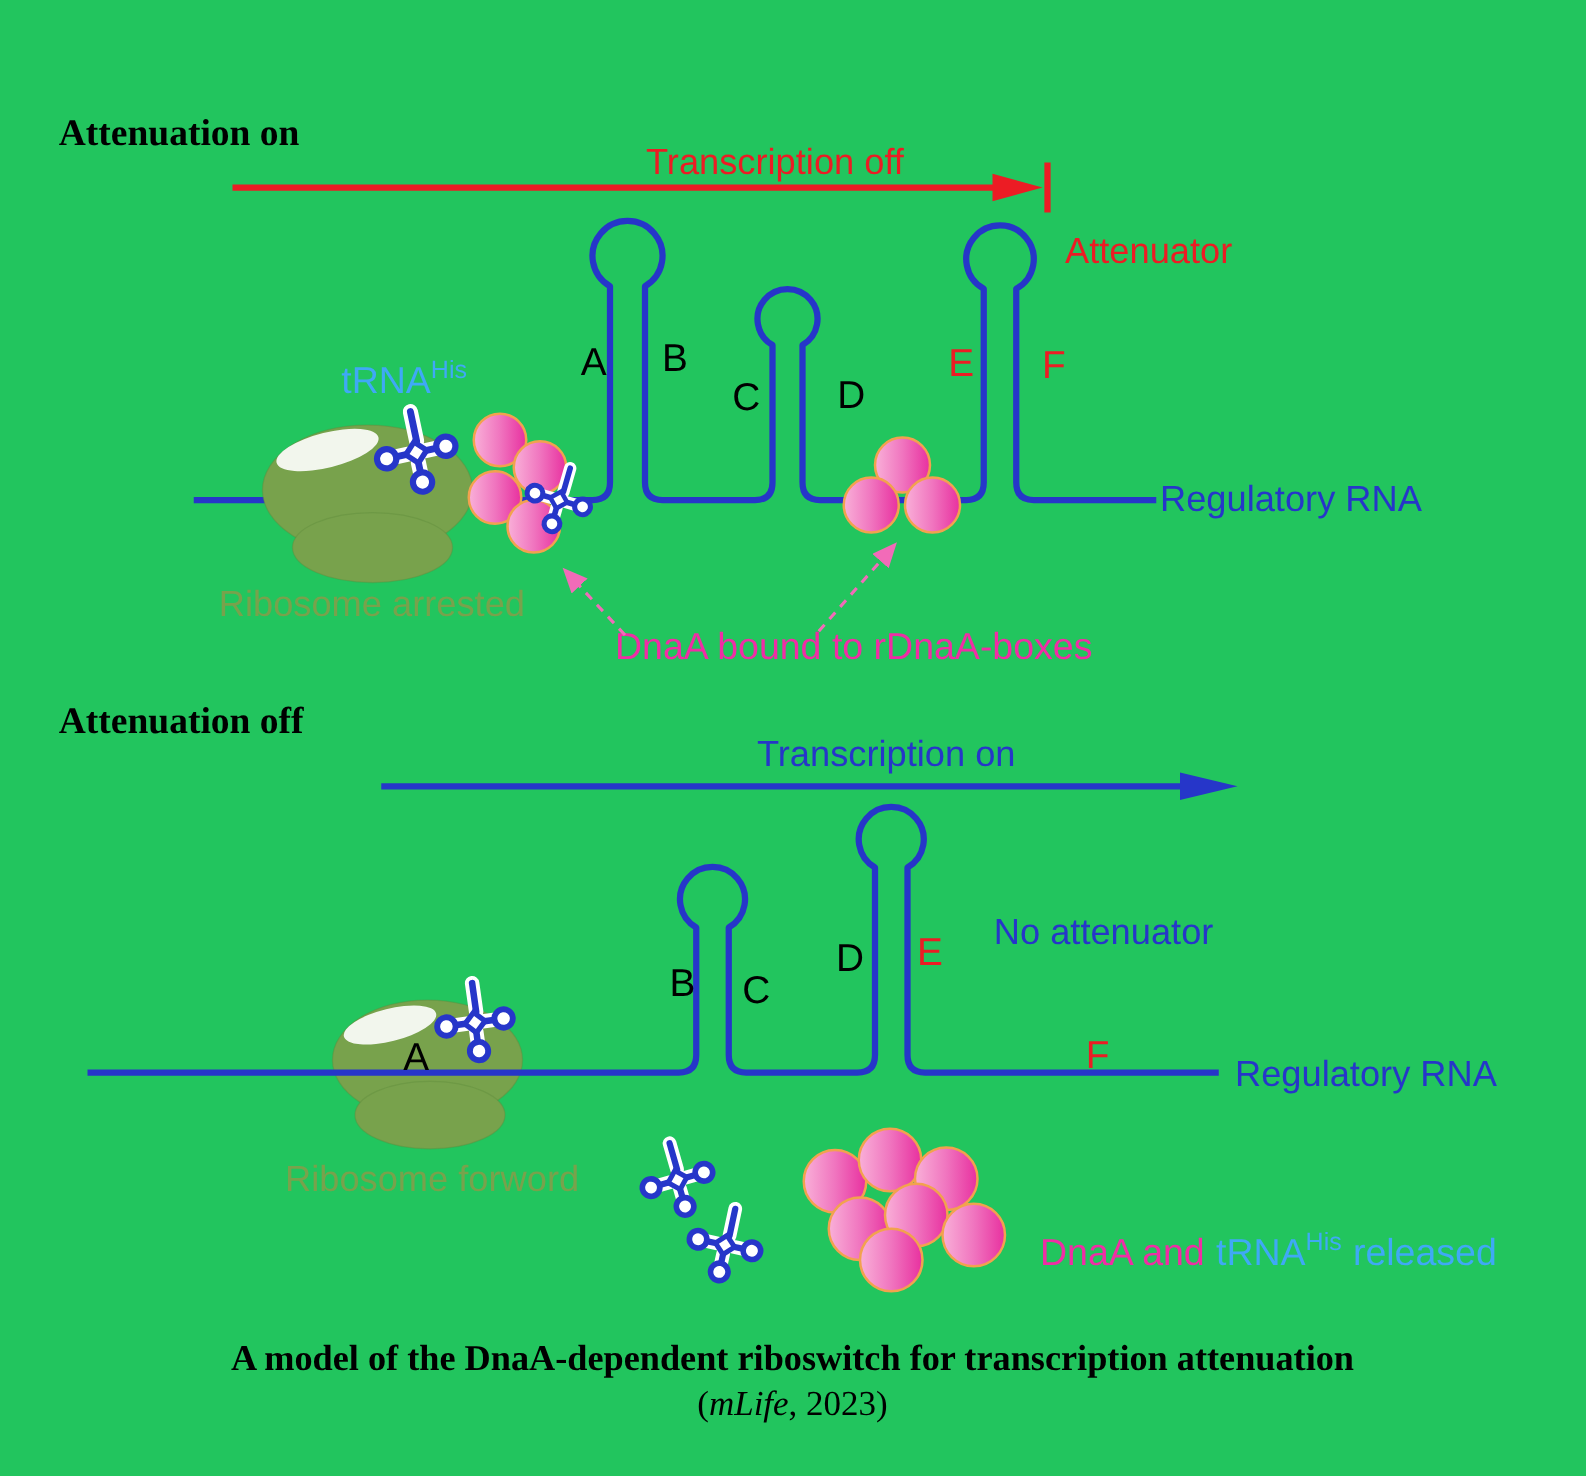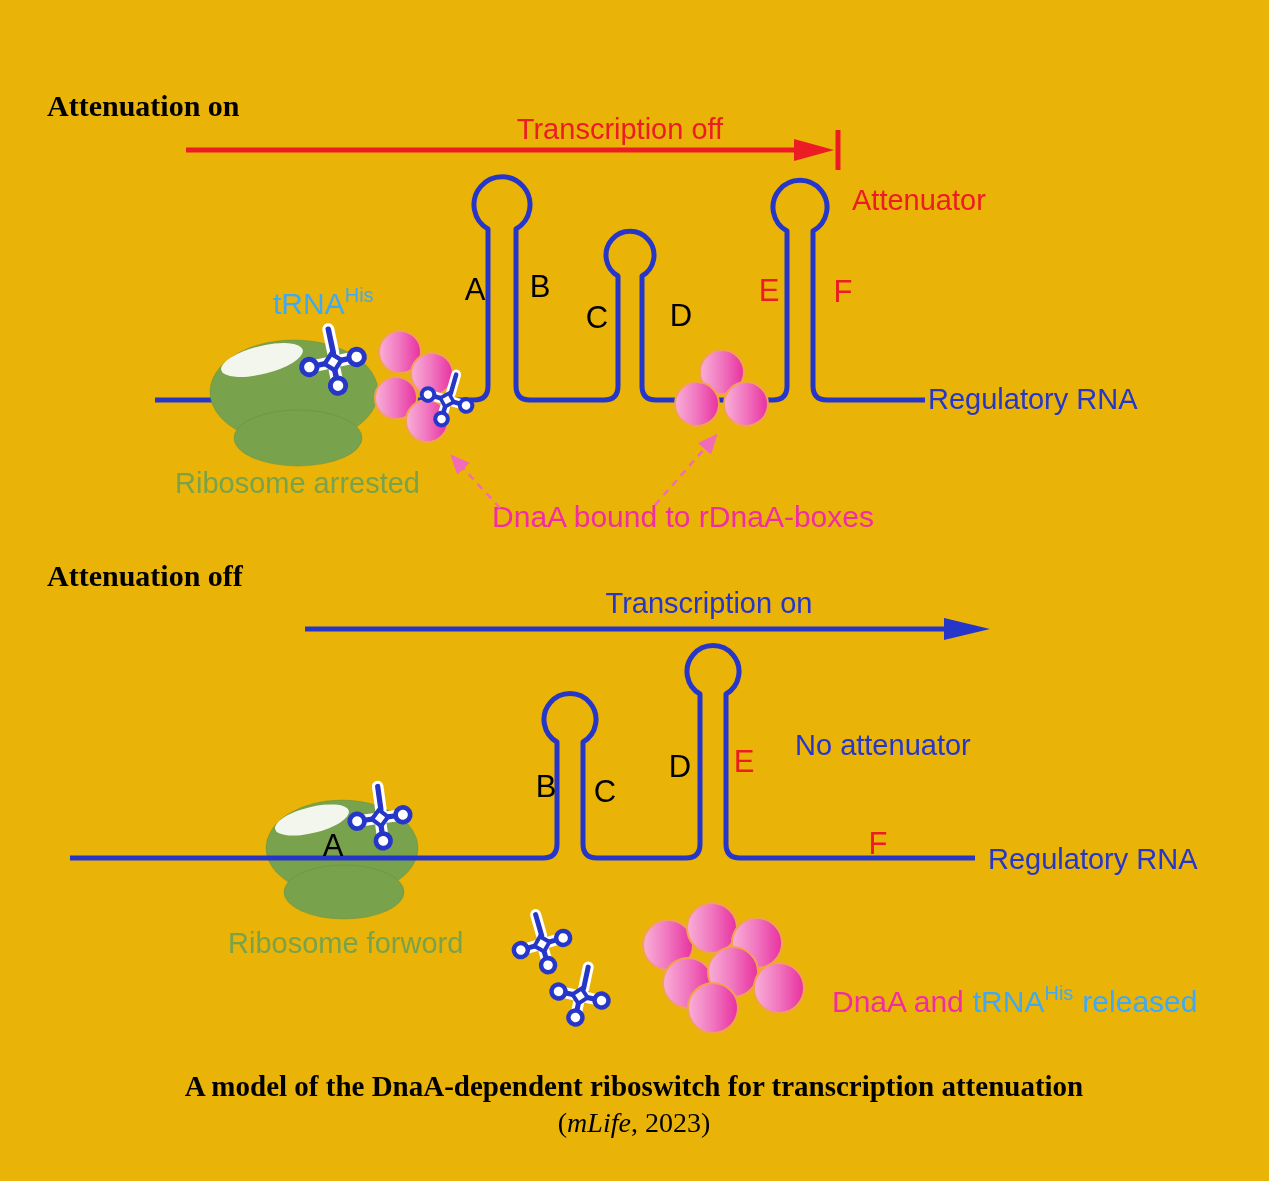--- a/index.html
+++ b/index.html
@@ -1,20 +1,20 @@
 <!DOCTYPE html>
 <html><head>
 <meta charset="utf-8">
 <style>
   html, body { margin: 0; padding: 0; background: #ffffff; }
   .stage {
     position: relative;
     width: 1269px;
     height: 1181px;
-    background: #eab308;
+    background: #22c55e;
     overflow: hidden;
   }
   svg { display: block; }
   .t-sans  { font-family: "Liberation Sans", sans-serif; }
   .t-serif { font-family: "Liberation Serif", serif; }
   .bold    { font-weight: bold; }
 </style>
 </head>
 <body>
 

